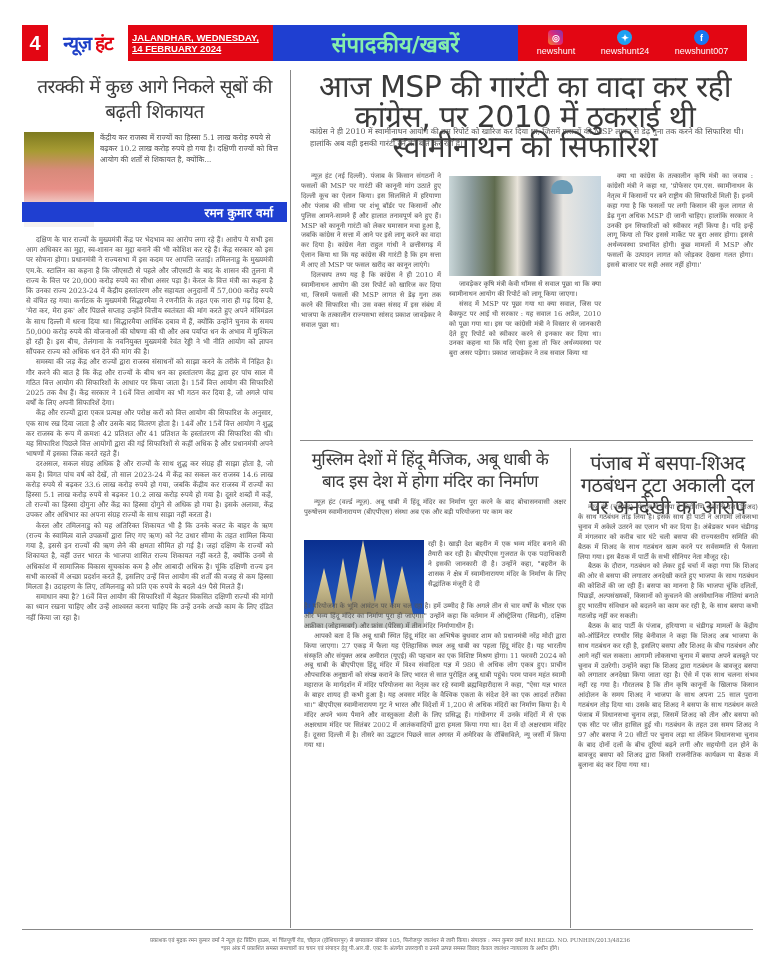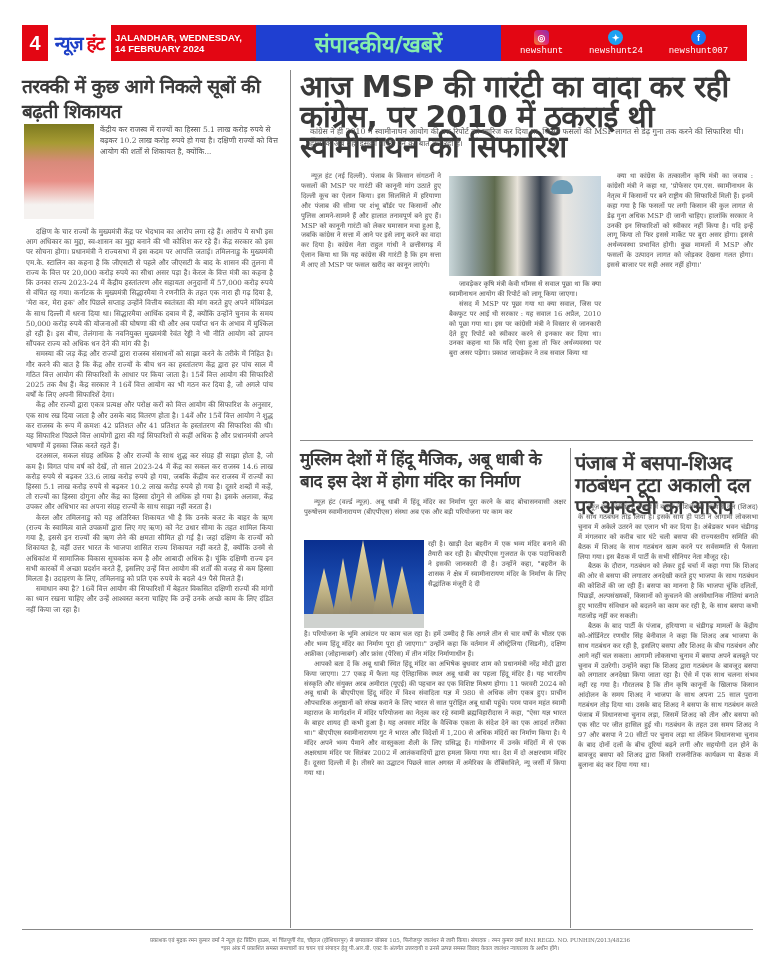--- a/index.html
+++ b/index.html
@@ -2,43 +2,43 @@
 <html><head>
 <meta charset="utf-8">
 <style>
   * { box-sizing: border-box; margin: 0; padding: 0; }
   html, body { width: 768px; height: 966px; background: #ffffff; overflow: hidden; }
   body { font-family: "DejaVu Sans", sans-serif; color: #2a2a2a; position: relative; }
 
   
   .masthead { position: absolute; left: 22px; top: 25px; width: 725px; height: 36px; display: flex; }
   .page-no { width: 26px; height: 36px; background: #e30613; color: #fff; font-family: "Liberation Sans", sans-serif; font-weight: bold; font-size: 20px; display: flex; align-items: center; justify-content: center; }
-  .brand { width: 63px; height: 36px; background: #fff; color: #1d3fc7; font-weight: bold; font-size: 19px; display: flex; align-items: center; justify-content: center; letter-spacing: -1px; }
+  .brand { width: 80px; height: 36px; background: #fff; color: #1d3fc7; font-weight: bold; font-size: 19px; display: flex; align-items: center; justify-content: center; letter-spacing: -1px; }
   .brand .h2 { color: #e30613; margin-left: 4px; }
-  .dateline { width: 145px; height: 36px; background: #e30613; color: #fff; font-family: "Liberation Sans", sans-serif; font-weight: bold; font-size: 9.5px; line-height: 11px; padding: 7px 4px; }
+  .dateline { width: 145px; height: 36px; background: #e30613; color: #fff; font-family: "Liberation Sans", sans-serif; font-weight: bold; font-size: 9.5px; line-height: 11px; padding: 7px 4px; text-decoration: underline; }
   .section { width: 245px; height: 36px; background: #1f3fd1; color: #86efac; font-weight: bold; font-size: 22px; display: flex; align-items: center; justify-content: center; }
   .social { flex: 1; height: 36px; background: #e30613; display: flex; justify-content: space-around; align-items: center; padding: 0 6px; }
   .soc { display: flex; flex-direction: column; align-items: center; }
   .soc .ic { width: 15px; height: 15px; border-radius: 50%; display: flex; align-items: center; justify-content: center; color: #fff; font-size: 9px; font-weight: bold; font-family: "Liberation Sans", sans-serif; }
   .ic.insta { background: linear-gradient(45deg, #f58529, #dd2a7b, #8134af); border-radius: 4px; }
   .ic.tw { background: #1da1f2; }
   .ic.fb { background: #1877f2; }
-  .soc .lbl { color: #fff; font-family: Liberation Mono, monospace; font-size: 9px; margin-top: 1px; }
+  .soc .lbl { color: #fff; font-family: Liberation Sans, sans-serif; font-size: 9px; margin-top: 1px; }
 
   
-  .hl { font-weight: bold; color: #3a3a3a; letter-spacing: -0.5px; }
+  .hl { font-weight: normal; color: #3a3a3a; text-align: center; letter-spacing: -0.5px; }
   .body-text { font-family: "DejaVu Serif", serif; font-size: 6.8px; line-height: 9.9px; color: #555; text-align: justify; }
   .body-text p { text-indent: 10px; }
   .vrule { position: absolute; background: #888; width: 1px; }
   .hrule { position: absolute; background: #888; height: 1px; }
 
   
   .left-col { position: absolute; left: 22px; top: 70px; width: 265px; height: 860px; }
   .left-hl { font-size: 19px; line-height: 25px; margin-top: 4px; }
-  .author-block { position: relative; height: 95px; }
+  .author-block { position: relative; height: 95px; margin-top: 8px; }
   .author-photo { position: absolute; left: 2px; top: 0; width: 70px; height: 95px; background: linear-gradient(180deg, #7d7a20 0%, #a79b33 20%, #d88a7a 40%, #e88f87 60%, #f5f2f0 85%); }
   .teaser { position: absolute; left: 78px; top: 0; width: 186px; font-family: "DejaVu Serif", serif; font-size: 7.5px; line-height: 11px; color: #555; }
   .author-bar { position: absolute; left: 0; top: 70px; width: 265px; height: 20px; background: #1f3fd1; color: #fff; font-weight: bold; font-size: 12px; text-align: right; padding: 2px 14px 0 0; }
   .left-body { margin-top: 8px; padding: 0 14px 0 4px; }
   .left-body.body-text { font-size: 7.1px; line-height: 10.2px; }
 
   
   .main-hl { position: absolute; left: 300px; top: 72px; width: 450px; font-size: 30px; line-height: 30px; }
   .main-deck { position: absolute; left: 310px; top: 126px; width: 440px; font-family: "DejaVu Serif", serif; font-size: 7.8px; line-height: 11.5px; color: #555; }
   .main-col1 { position: absolute; left: 301px; top: 172px; width: 140px; }
@@ -47,21 +47,21 @@
   .main-col2 { position: absolute; left: 449px; top: 280px; width: 152px; }
   .main-col3 { position: absolute; left: 607px; top: 172px; width: 146px; }
 
   
   .temple-hl { position: absolute; left: 300px; top: 448px; width: 260px; font-size: 17px; line-height: 22px; }
   .temple-body-top { position: absolute; left: 304px; top: 498px; width: 262px; }
   .temple-photo { position: absolute; left: 304px; top: 540px; width: 120px; height: 88px; background: linear-gradient(180deg, #0a2f8f 0%, #1a4bb0 50%, #2b5cbf 100%); overflow: hidden; }
   .spire { position: absolute; bottom: 10px; background: linear-gradient(180deg, #e8d9a8, #b6a97d 60%, #8f8468); clip-path: polygon(50% 0, 100% 100%, 0 100%); }
   .temple-base { position: absolute; left: 0; bottom: 0; width: 100%; height: 14px; background: #cfd2cf; }
   .temple-side { position: absolute; left: 428px; top: 540px; width: 138px; }
-  .temple-body-bottom { position: absolute; left: 304px; top: 630px; width: 262px; }
+  .temple-body-bottom { position: absolute; left: 304px; top: 602px; width: 262px; }
 
   
   .bsp-hl { position: absolute; left: 575px; top: 452px; width: 185px; font-size: 20px; line-height: 22px; }
   .bsp-body { position: absolute; left: 578px; top: 503px; width: 180px; }
 
   
   .imprint { position: absolute; left: 40px; top: 936px; width: 700px; font-family: "DejaVu Serif", serif; font-size: 5.5px; line-height: 8px; color: #666; text-align: center; }
 </style>
 </head>
 <body>
@@ -91,36 +91,38 @@
       <span class="lbl">newshunt007</span>
     </div>
   </div>
 </div>
 
 <div class="left-col">
   <div class="hl left-hl">तरक्की में कुछ आगे निकले सूबों की बढ़ती शिकायत</div>
   <div class="author-block">
     <div class="author-photo"></div>
     <div class="teaser">केंद्रीय कर राजस्व में राज्यों का हिस्सा 5.1 लाख करोड़ रुपये से बढ़कर 10.2 लाख करोड़ रुपये हो गया है। दक्षिणी राज्यों को वित्त आयोग की शर्तों से शिकायत है, क्योंकि...</div>
+    <div class="author-bar">रमन कुमार वर्मा</div>
   </div>
   <div class="body-text left-body">
     <p>दक्षिण के चार राज्यों के मुख्यमंत्री केंद्र पर भेदभाव का आरोप लगा रहे हैं। आरोप ये सभी इस आग अधिकार का मुद्दा, स्व-शासन का मुद्दा बनाने की भी कोशिश कर रहे हैं। केंद्र सरकार को इस पर सोचना होगा। प्रधानमंत्री ने राज्यसभा में इस कदम पर आपत्ति जताई। तमिलनाडु के मुख्यमंत्री एम.के. स्टालिन का कहना है कि जीएसटी से पहले और जीएसटी के बाद के शासन की तुलना में राज्य के वित्त पर 20,000 करोड़ रुपये का सीधा असर पड़ा है। केरल के वित्त मंत्री का कहना है कि उनका राज्य 2023-24 में केंद्रीय हस्तांतरण और सहायता अनुदानों में 57,000 करोड़ रुपये से वंचित रह गया। कर्नाटक के मुख्यमंत्री सिद्धारमैया ने रणनीति के तहत एक नारा ही गढ़ दिया है, 'मेरा कर, मेरा हक' और पिछले सप्ताह उन्होंने वित्तीय स्वतंत्रता की मांग करते हुए अपने मंत्रिमंडल के साथ दिल्ली में धरना दिया था। सिद्धारमैया आर्थिक दबाव में हैं, क्योंकि उन्होंने चुनाव के समय 50,000 करोड़ रुपये की योजनाओं की घोषणा की थी और अब पर्याप्त धन के अभाव में मुश्किल हो रही है। इस बीच, तेलंगाना के नवनियुक्त मुख्यमंत्री रेवंत रेड्डी ने भी नीति आयोग को ज्ञापन सौंपकर राज्य को अधिक धन देने की मांग की है।</p>
     <p>समस्या की जड़ केंद्र और राज्यों द्वारा राजस्व संसाधनों को साझा करने के तरीके में निहित है। गौर करने की बात है कि केंद्र और राज्यों के बीच धन का हस्तांतरण केंद्र द्वारा हर पांच साल में गठित वित्त आयोग की सिफारिशों के आधार पर किया जाता है। 15वें वित्त आयोग की सिफारिशें 2025 तक वैध हैं। केंद्र सरकार ने 16वें वित्त आयोग का भी गठन कर दिया है, जो अगले पांच वर्षों के लिए अपनी सिफारिशें देगा।</p>
     <p>केंद्र और राज्यों द्वारा एकत्र प्रत्यक्ष और परोक्ष करों को वित्त आयोग की सिफारिश के अनुसार, एक साथ रख दिया जाता है और उसके बाद वितरण होता है। 14वें और 15वें वित्त आयोग ने शुद्ध कर राजस्व के रूप में क्रमशः 42 प्रतिशत और 41 प्रतिशत के हस्तांतरण की सिफारिश की थी। यह सिफारिश पिछले वित्त आयोगों द्वारा की गई सिफारिशों से कहीं अधिक है और प्रधानमंत्री अपने भाषणों में इसका जिक्र करते रहते हैं।</p>
     <p>दरअसल, सकल संग्रह अधिक है और राज्यों के साथ शुद्ध कर संग्रह ही साझा होता है, जो कम है। विगत पांच वर्ष को देखें, तो साल 2023-24 में केंद्र का सकल कर राजस्व 14.6 लाख करोड़ रुपये से बढ़कर 33.6 लाख करोड़ रुपये हो गया, जबकि केंद्रीय कर राजस्व में राज्यों का हिस्सा 5.1 लाख करोड़ रुपये से बढ़कर 10.2 लाख करोड़ रुपये हो गया है। दूसरे शब्दों में कहें, तो राज्यों का हिस्सा दोगुना और केंद्र का हिस्सा दोगुने से अधिक हो गया है। इसके अलावा, केंद्र उपकर और अधिभार का अपना संग्रह राज्यों के साथ साझा नहीं करता है।</p>
     <p>केरल और तमिलनाडु को यह अतिरिक्त शिकायत भी है कि उनके बजट के बाहर के ऋण (राज्य के स्वामित्व वाले उपक्रमों द्वारा लिए गए ऋण) को नेट उधार सीमा के तहत शामिल किया गया है, इससे इन राज्यों की ऋण लेने की क्षमता सीमित हो गई है। जहां दक्षिण के राज्यों को शिकायत है, वहीं उत्तर भारत के भाजपा शासित राज्य शिकायत नहीं करते हैं, क्योंकि उनमें से अधिकांश में सामाजिक विकास सूचकांक कम है और आबादी अधिक है। चूंकि दक्षिणी राज्य इन सभी कारकों में अच्छा प्रदर्शन करते हैं, इसलिए उन्हें वित्त आयोग की शर्तों की वजह से कम हिस्सा मिलता है। उदाहरण के लिए, तमिलनाडु को प्रति एक रुपये के बदले 49 पैसे मिलते हैं।</p>
     <p>समाधान क्या है? 16वें वित्त आयोग की सिफारिशों में बेहतर विकसित दक्षिणी राज्यों की मांगों का ध्यान रखना चाहिए और उन्हें आश्वस्त करना चाहिए कि उन्हें उनके अच्छे काम के लिए दंडित नहीं किया जा रहा है।</p>
   </div>
 </div>
 <div class="vrule" style="left:290px; top:70px; height:858px;"></div>
 
 <div class="hl main-hl">आज MSP की गारंटी का वादा कर रही कांग्रेस, पर 2010 में ठुकराई थी स्वामीनाथन की सिफारिश</div>
 <div class="main-deck">कांग्रेस ने ही 2010 में स्वामीनाथन आयोग की उस रिपोर्ट को खारिज कर दिया था, जिसमें फसलों की MSP लागत से डेढ़ गुना तक करने की सिफारिश थी। हालांकि अब वही इसकी गारंटी देने की बात कर रही है।</div>
 <div class="body-text main-col1">
   <p>न्यूज़ हंट (नई दिल्ली). पंजाब के किसान संगठनों ने फसलों की MSP पर गारंटी की कानूनी मांग उठाते हुए दिल्ली कूच का ऐलान किया। इस सिलसिले में हरियाणा और पंजाब की सीमा पर शंभू बॉर्डर पर किसानों और पुलिस आमने-सामने हैं और हालात तनावपूर्ण बने हुए हैं। MSP को कानूनी गारंटी को लेकर घमासान मचा हुआ है, जबकि कांग्रेस ने सत्ता में आने पर इसे लागू करने का वादा कर दिया है। कांग्रेस नेता राहुल गांधी ने छत्तीसगढ़ में ऐलान किया था कि यह कांग्रेस की गारंटी है कि हम सत्ता में आए तो MSP पर फसल खरीद का कानून लाएंगे।</p>
+  <p>दिलचस्प तथ्य यह है कि कांग्रेस ने ही 2010 में स्वामीनाथन आयोग की उस रिपोर्ट को खारिज कर दिया था, जिसमें फसलों की MSP लागत से डेढ़ गुना तक करने की सिफारिश थी। उस वक्त संसद में इस संबंध में भाजपा के तत्कालीन राज्यसभा सांसद प्रकाश जावड़ेकर ने सवाल पूछा था।</p>
 </div>
 <div class="main-photo">
     <div class="turban"></div>
   </div>
 <div class="body-text main-col2">
   <p>जावड़ेकर कृषि मंत्री केवी थॉमस से सवाल पूछा था कि क्या स्वामीनाथन आयोग की रिपोर्ट को लागू किया जाएगा।</p>
   <p>संसद में MSP पर पूछा गया था क्या सवाल, जिस पर बैकफुट पर आई थी सरकार : यह सवाल 16 अप्रैल, 2010 को पूछा गया था। इस पर कांग्रेसी मंत्री ने विस्तार से जानकारी देते हुए रिपोर्ट को स्वीकार करने से इनकार कर दिया था। उनका कहना था कि यदि ऐसा हुआ तो फिर अर्थव्यवस्था पर बुरा असर पड़ेगा। प्रकाश जावड़ेकर ने तब सवाल किया था</p>
 </div>
 <div class="body-text main-col3">
   <p>क्या था कांग्रेस के तत्कालीन कृषि मंत्री का जवाब : कांग्रेसी मंत्री ने कहा था, 'प्रोफेसर एम.एस. स्वामीनाथन के नेतृत्व में किसानों पर बने राष्ट्रीय की सिफारिशें मिली हैं। इनमें कहा गया है कि फसलों पर लगी किसान की कुल लागत से डेढ़ गुना अधिक MSP दी जानी चाहिए। हालांकि सरकार ने उनकी इन सिफारिशों को स्वीकार नहीं किया है। यदि इन्हें लागू किया तो फिर इससे मार्केट पर बुरा असर होगा। इससे अर्थव्यवस्था प्रभावित होगी। कुछ मामलों में MSP और फसलों के उत्पादन लागत को जोड़कर देखना गलत होगा। इससे बाजार पर सही असर नहीं होगा।'</p>

